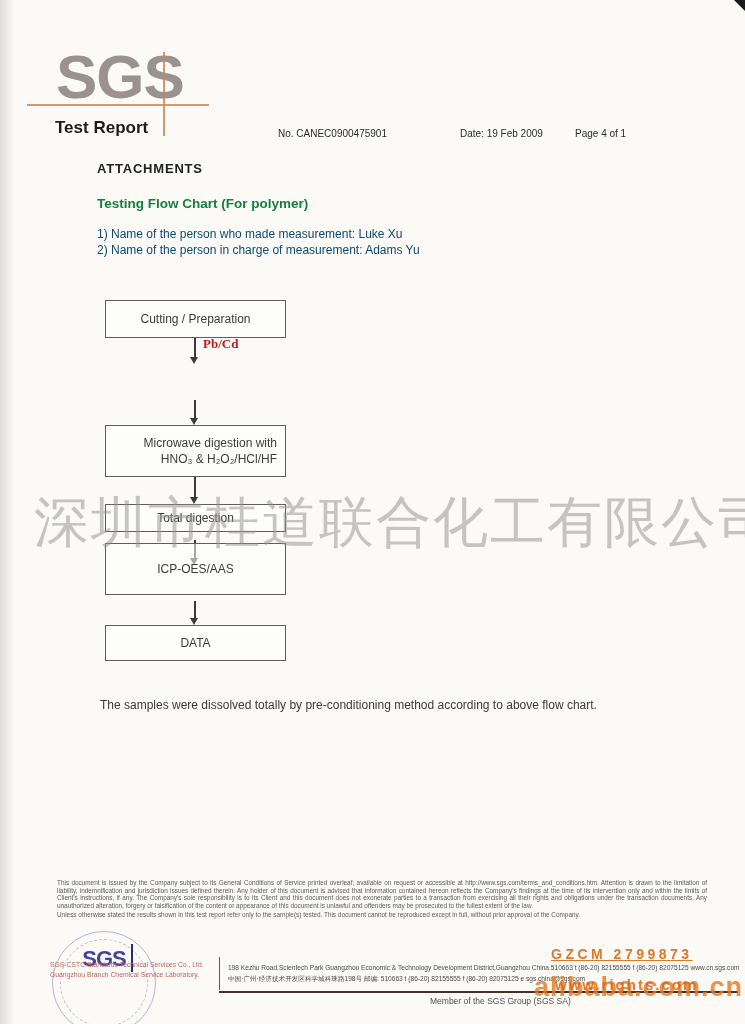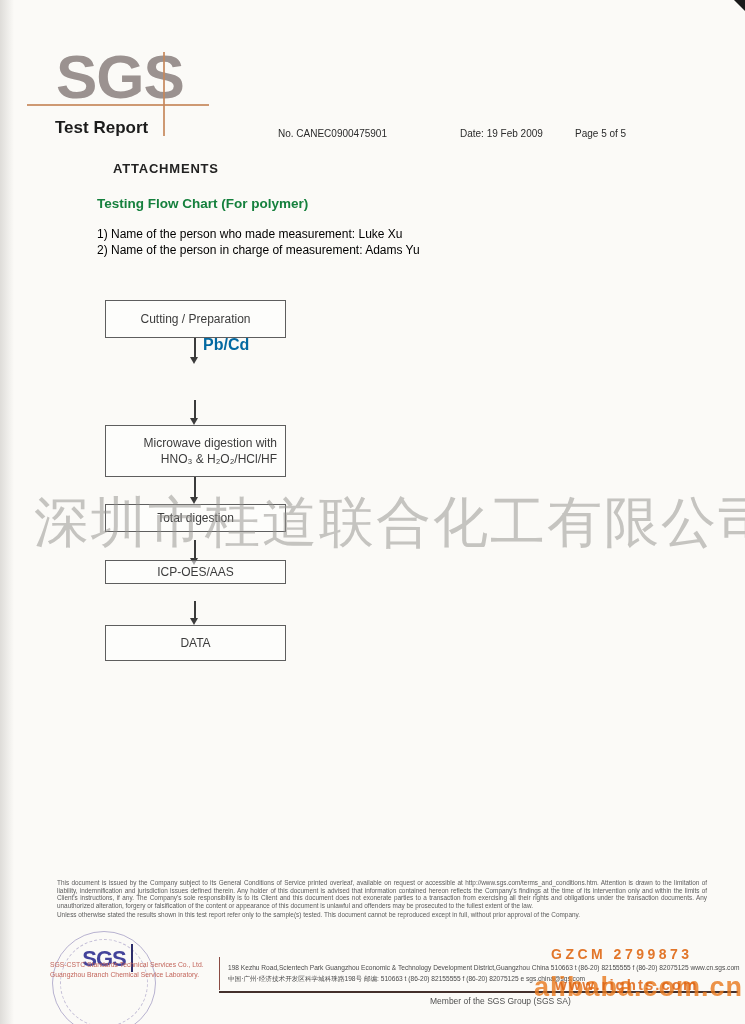--- a/index.html
+++ b/index.html
@@ -25,37 +25,37 @@
   }
   .cross-h{position:absolute;left:27px;top:104px;width:182px;height:2px;background:#c5875c;opacity:.85;}
   .cross-v{position:absolute;left:163px;top:52px;width:2px;height:84px;background:#c5875c;opacity:.85;}
   .title{
     position:absolute;left:55px;top:118px;
     font-size:17px;font-weight:bold;color:#1c1c1c;filter:blur(.2px);
   }
   .hmeta{position:absolute;top:128px;font-size:10px;color:#2b2b2b;}
   .hm1{left:278px;} .hm2{left:460px;} .hm3{left:575px;}
   
-  .attach-head{position:absolute;left:97px;top:161px;font-size:13px;font-weight:600;letter-spacing:.8px;color:#222;margin-left:16px;}
+  .attach-head{position:absolute;left:97px;top:161px;font-size:13px;font-weight:600;letter-spacing:.8px;color:#222;}
   .flow-head{position:absolute;left:97px;top:196px;font-size:13.5px;font-weight:bold;color:#15803d;}
-  .person-line{position:absolute;left:97px;font-size:12px;color:#000000;}
+  .person-line{position:absolute;left:97px;font-size:12px;color:#0c4a6e;}
   
   .fbox{
     position:absolute;left:105px;width:181px;
     border:1.4px solid #5e5e5e;background:rgba(255,255,255,.55);
     display:flex;align-items:center;justify-content:center;text-align:right;
     font-size:12px;color:#3c3c3c;line-height:1.35;padding:2px 8px;box-sizing:border-box;
   }
   .arrow{position:absolute;left:194px;width:1.5px;background:#3b3b3b;}
   .arrow::after{
     content:"";position:absolute;left:-3.6px;bottom:-6px;width:0;height:0;
     border-left:4.5px solid transparent;border-right:4.5px solid transparent;
     border-top:7px solid #3b3b3b;
   }
-  .arrow-label{position:absolute;left:203px;font-size:16px;font-weight:bold;color:#0369a1;}
+  .arrow-label{position:absolute;left:203px;font-size:13px;font-weight:bold;color:#b91c1c;font-family:Liberation Serif, serif;}
   .wm-cn{
     position:absolute;left:34px;top:486px;width:720px;
     font-size:55px;letter-spacing:2px;white-space:nowrap;
     color:rgba(148,145,142,.52);font-family:sans-serif;
     pointer-events:none;
   }
   .note{position:absolute;left:100px;top:698px;font-size:12px;color:#3a3a3a;}
   
   .disclaimer{
     position:absolute;left:57px;top:879px;width:650px;
@@ -80,21 +80,21 @@
     font-size:6.8px;line-height:10px;color:#c2655b;
   }
   .f-divider{position:absolute;left:219px;top:957px;width:1.2px;height:33px;background:#8a4a42;}
   .addr{
     position:absolute;left:228px;top:962px;width:470px;
     font-size:6.6px;line-height:11px;color:#4a4a4a;white-space:nowrap;
   }
   .f-rule{position:absolute;left:219px;top:991px;width:519px;height:1.6px;background:#44302c;}
   .gzcm{
     position:absolute;left:551px;top:946px;
-    font-size:14px;font-weight:bold;letter-spacing:3.5px;color:#e2762a;
+    font-size:14px;font-weight:bold;letter-spacing:3.5px;color:#e2762a;text-decoration:underline;
   }
   .member{position:absolute;left:430px;top:996px;font-size:8.5px;color:#4f4f4f;}
   .wm-alibaba{
     position:absolute;right:2px;top:972px;
     font-size:27px;font-weight:bold;letter-spacing:1px;
     color:rgba(232,120,28,.8);white-space:nowrap;
   }
   .wm-site{
     position:absolute;left:555px;top:976px;
     font-size:15px;font-weight:bold;letter-spacing:2px;
@@ -107,46 +107,47 @@
 <div class="page">
 
   <div class="corner-mark"></div>
 
   <div class="logo">SGS</div>
   <div class="cross-h"></div>
   <div class="cross-v"></div>
   <div class="title">Test Report</div>
   <div class="hmeta hm1">No. CANEC0900475901</div>
   <div class="hmeta hm2">Date: 19 Feb 2009</div>
-  <div class="hmeta hm3">Page 5 of 5</div>
+  <div class="hmeta hm3">Page 4 of 1</div>
 
   <div class="attach-head">ATTACHMENTS</div>
   <div class="flow-head">Testing Flow Chart (For polymer)</div>
   <div class="person-line" style="top:227px">1) Name of the person who made measurement: Luke Xu</div>
   <div class="person-line" style="top:243px">2) Name of the person in charge of measurement: Adams Yu</div>
 
   <div class="fbox" style="top:300px;height:38px">Cutting / Preparation</div>
   <div class="arrow" style="top:338px;height:20px"></div>
   <div class="arrow-label" style="top:336px">Pb/Cd</div>
 
   <div class="arrow" style="top:400px;height:19px"></div>
 
   <div class="fbox" style="top:425px;height:52px">Microwave digestion with HNO₃ &amp; H₂O₂/HCl/HF</div>
   <div class="arrow" style="top:477px;height:21px"></div>
 
   <div class="fbox" style="top:504px;height:28px">Total digestion</div>
   <div class="arrow" style="top:540px;height:19px"></div>
 
-  <div class="fbox" style="top:560px;height:24px">ICP-OES/AAS</div>
+  <div class="fbox" style="top:543px;height:52px">ICP-OES/AAS</div>
   <div class="arrow" style="top:601px;height:18px"></div>
 
   <div class="fbox" style="top:625px;height:36px">DATA</div>
 
   <div class="wm-cn">深圳市桂道联合化工有限公司</div>
 
+  <div class="note">The samples were dissolved totally by pre-conditioning method according to above flow chart.</div>
 
   <div class="disclaimer">
     <div class="p1">This document is issued by the Company subject to its General Conditions of Service printed overleaf, available on request or accessible at http://www.sgs.com/terms_and_conditions.htm. Attention is drawn to the limitation of liability, indemnification and jurisdiction issues defined therein. Any holder of this document is advised that information contained hereon reflects the Company's findings at the time of its intervention only and within the limits of Client's instructions, if any. The Company's sole responsibility is to its Client and this document does not exonerate parties to a transaction from exercising all their rights and obligations under the transaction documents. Any unauthorized alteration, forgery or falsification of the content or appearance of this document is unlawful and offenders may be prosecuted to the fullest extent of the law.</div>
     <div class="p2">Unless otherwise stated the results shown in this test report refer only to the sample(s) tested. This document cannot be reproduced except in full, without prior approval of the Company.</div>
   </div>
 
   <div class="stamp">
     <div class="stamp-sgs">SGS</div>
     <div class="stamp-tick"></div>
   </div>

